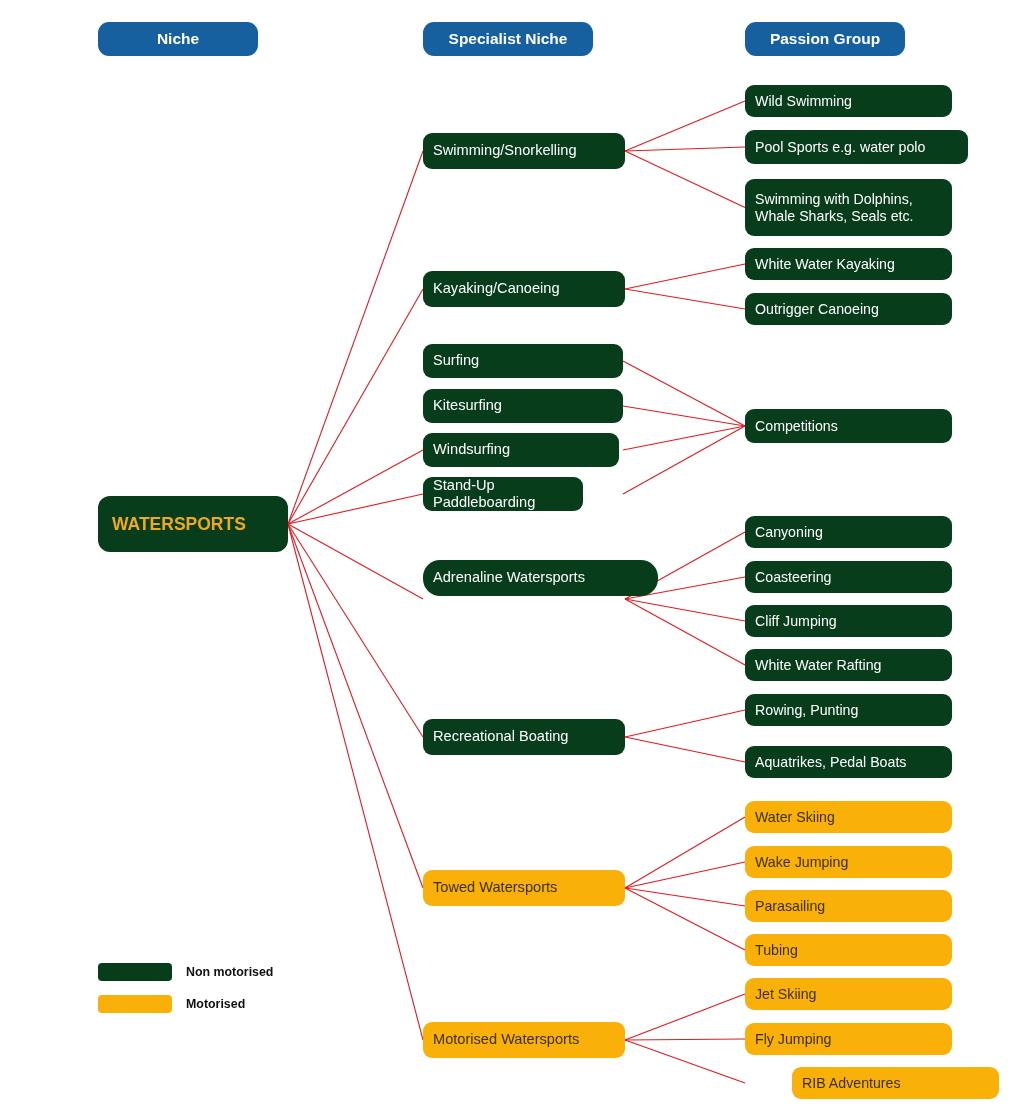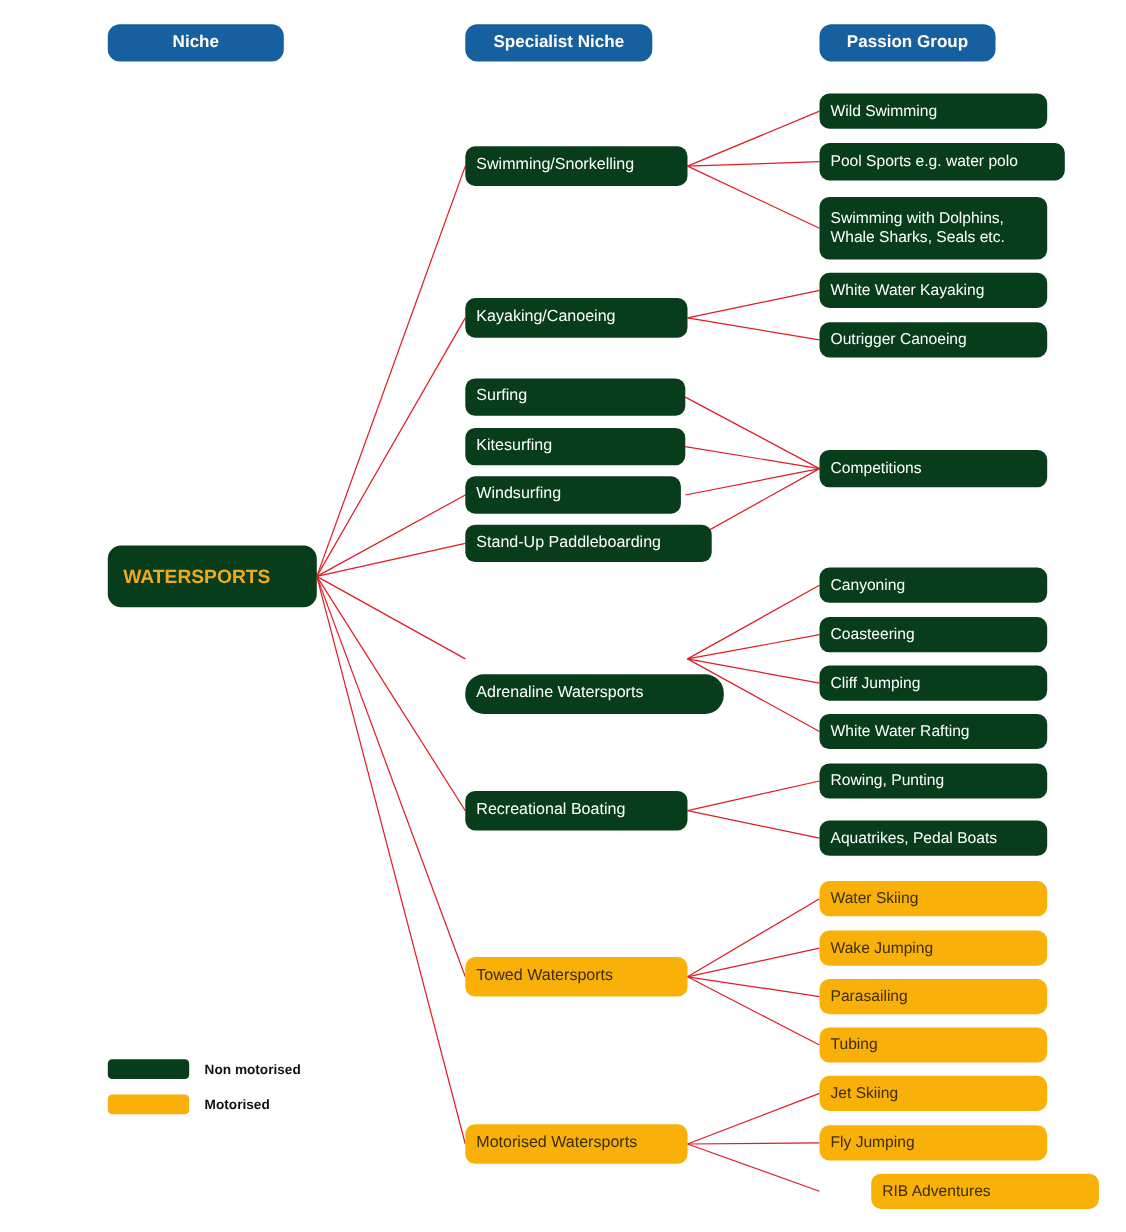--- a/index.html
+++ b/index.html
@@ -95,22 +95,22 @@
   <div id="nodes">
       <div class="node hdr" style="left: 98px; top: 22px; width: 160px; height: 34px;"><span class="lbl">Niche</span></div>
       <div class="node hdr" style="left: 423px; top: 22px; width: 170px; height: 34px;"><span class="lbl">Specialist Niche</span></div>
       <div class="node hdr" style="left: 745px; top: 22px; width: 160px; height: 34px;"><span class="lbl">Passion Group</span></div>
       <div class="node root" style="left: 98px; top: 496px; width: 190px; height: 56px;"><span class="lbl">WATERSPORTS</span></div>
       <div class="node green fs15" style="left: 423px; top: 133px; width: 202px; height: 36px;"><span class="lbl">Swimming/Snorkelling</span></div>
       <div class="node green fs15" style="left: 423px; top: 271px; width: 202px; height: 36px;"><span class="lbl">Kayaking/Canoeing</span></div>
       <div class="node green fs15" style="left: 423px; top: 344px; width: 200px; height: 34px;"><span class="lbl">Surfing</span></div>
       <div class="node green fs15" style="left: 423px; top: 389px; width: 200px; height: 34px;"><span class="lbl">Kitesurfing</span></div>
       <div class="node green fs15" style="left: 423px; top: 433px; width: 196px; height: 34px;"><span class="lbl">Windsurfing</span></div>
-      <div class="node green fs15" style="left: 423px; top: 477px; width: 224px; height: 34px;"><span class="lbl">Stand-Up Paddleboarding</span></div>
-      <div class="node green fs15" style="left: 423px; top: 613px; width: 235px; height: 36px; border-radius: 17px;"><span class="lbl">Adrenaline Watersports</span></div>
+      <div class="node green fs15" style="left: 423px; top: 477px; width: 160px; height: 34px;"><span class="lbl">Stand-Up Paddleboarding</span></div>
+      <div class="node green fs15" style="left: 423px; top: 560px; width: 235px; height: 36px; border-radius: 17px;"><span class="lbl">Adrenaline Watersports</span></div>
       <div class="node green fs15" style="left: 423px; top: 719px; width: 202px; height: 36px;"><span class="lbl">Recreational Boating</span></div>
       <div class="node orange fs15" style="left: 423px; top: 870px; width: 202px; height: 36px;"><span class="lbl">Towed Watersports</span></div>
       <div class="node orange fs15" style="left: 423px; top: 1022px; width: 202px; height: 36px;"><span class="lbl">Motorised Watersports</span></div>
       <div class="node green fs14" style="left: 745px; top: 85px; width: 207px; height: 32px;"><span class="lbl">Wild Swimming</span></div>
       <div class="node green fs14" style="left: 745px; top: 130px; width: 223px; height: 34px;"><span class="lbl">Pool Sports e.g. water polo</span></div>
       <div class="node green fs14" style="left: 745px; top: 179px; width: 207px; height: 57px;"><span class="lbl">Swimming with Dolphins,
 Whale Sharks, Seals etc.</span></div>
       <div class="node green fs14" style="left: 745px; top: 248px; width: 207px; height: 32px;"><span class="lbl">White Water Kayaking</span></div>
       <div class="node green fs14" style="left: 745px; top: 293px; width: 207px; height: 32px;"><span class="lbl">Outrigger Canoeing</span></div>
       <div class="node green fs14" style="left: 745px; top: 409px; width: 207px; height: 34px;"><span class="lbl">Competitions</span></div>

